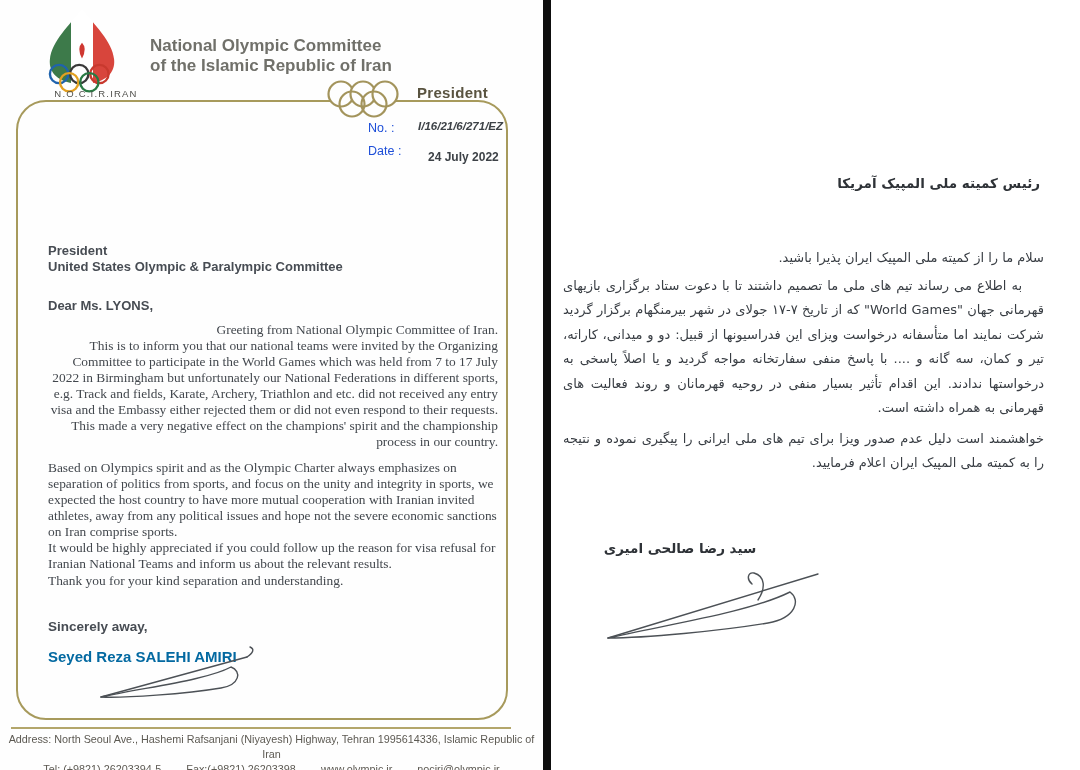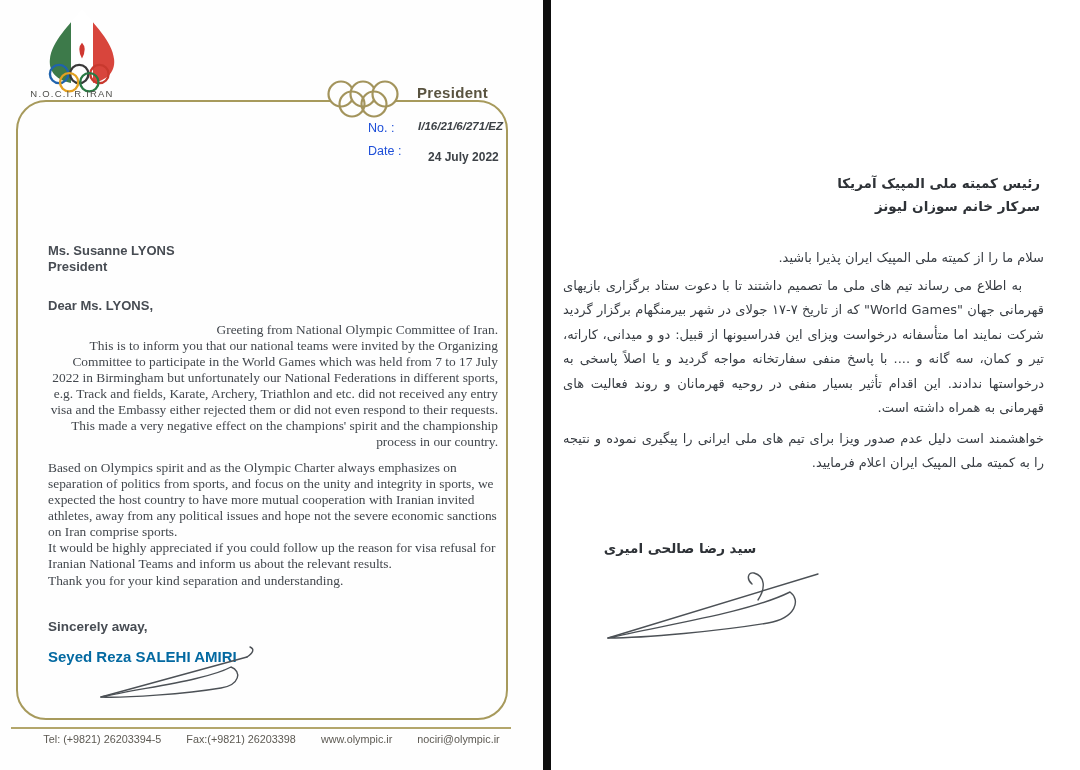--- a/index.html
+++ b/index.html
@@ -7,21 +7,21 @@
   body { position:relative; font-family:"Liberation Sans", sans-serif; }
 
   .page { position:absolute; inset:0; background:#ffffff; }
 
   .divider { position:absolute; left:543px; top:0; width:8px; height:770px; background:#0e0e0e; }
 
   
   .left-doc { position:absolute; left:0; top:0; width:543px; height:770px; background:#fefefe; }
 
   .logo { position:absolute; left:28px; top:8px; width:108px; height:88px; }
-  .logo-caption { position:absolute; left:12px; top:88px; width:120px; text-align:center;
+  .logo-caption { position:absolute; left:36px; top:88px; width:120px; text-align:center;
     font-size:9.5px; letter-spacing:1.2px; color:#4e4e4a; }
 
   .org-title { position:absolute; left:150px; top:36px; width:250px;
     font-size:17px; font-weight:600; color:#70706a; line-height:20px; }
 
   .frame { position:absolute; left:16px; top:100px; width:492px; height:620px;
     border:2px solid #a79a5c; border-radius:30px; }
   .frame-underline { position:absolute; left:11px; top:727px; width:500px;
     border-top:2px solid #b3a66b; }
 
@@ -96,20 +96,24 @@
       <g fill="none" stroke-width="2.6">
         <circle cx="30" cy="72" r="10" stroke="#1f63ad"></circle>
         <circle cx="52" cy="72" r="10" stroke="#3a3a3a"></circle>
         <circle cx="74" cy="72" r="10" stroke="#c8392e"></circle>
         <circle cx="41" cy="81" r="10" stroke="#e3a021"></circle>
         <circle cx="63" cy="81" r="10" stroke="#2a7a43"></circle>
       </g>
     </svg>
     <div class="logo-caption">N.O.C.I.R.IRAN</div>
 
+    <div class="org-title">
+      <div>National Olympic Committee</div>
+      <div>of the Islamic Republic of Iran</div>
+    </div>
 
     <div class="frame"></div>
     <div class="frame-underline"></div>
 
     <svg class="pres-rings" viewBox="0 0 88 50">
       <g fill="#fefefe" stroke="#a3945c" stroke-width="2.2">
         <circle cx="15" cy="20" r="12.5"></circle>
         <circle cx="37" cy="20" r="12.5"></circle>
         <circle cx="59" cy="20" r="12.5"></circle>
         <circle cx="26" cy="30" r="12.5" fill="none"></circle>
@@ -117,58 +121,58 @@
       </g>
     </svg>
     <div class="president">President</div>
 
     <div class="ref-label no-label">No. :</div>
     <div class="no-value">I/16/21/6/271/EZ</div>
     <div class="ref-label date-label">Date :</div>
     <div class="date-value">24 July 2022</div>
 
     <div class="recipient">
-      <div>Ms. Susanne LYONS</div>
       <div>President</div>
+      <div>United States Olympic &amp; Paralympic Committee</div>
     </div>
     <div class="salutation">Dear Ms. LYONS,</div>
 
     <div class="body-para para-1">Greeting from National Olympic Committee of Iran.
 This is to inform you that our national teams were invited by the Organizing Committee to participate in the World Games which was held from 7 to 17 July 2022 in Birmingham but unfortunately our National Federations in different sports, e.g. Track and fields, Karate, Archery, Triathlon and etc. did not received any entry visa and the Embassy either rejected them or did not even respond to their requests. This made a very negative effect on the champions' spirit and the championship process in our country.</div>
     <div class="body-para para-2">Based on Olympics spirit and as the Olympic Charter always emphasizes on separation of politics from sports, and focus on the unity and integrity in sports, we expected the host country to have more mutual cooperation with Iranian invited athletes, away from any political issues and hope not the severe economic sanctions on Iran comprise sports.
 It would be highly appreciated if you could follow up the reason for visa refusal for Iranian National Teams and inform us about the relevant results.</div>
     <div class="body-para para-3">Thank you for your kind separation and understanding.</div>
 
     <div class="closing">Sincerely away,</div>
     <div class="signer-en">Seyed Reza SALEHI AMIRI</div>
     <svg class="sig-en" viewBox="0 0 165 58">
       <g fill="none" stroke="#4c5156" stroke-width="1.4" stroke-linecap="round">
         <path d="M6 52 L152 12"></path>
         <path d="M152 12 C158 8 160 4 155 2"></path>
         <path d="M6 52 C52 42 112 35 136 22 C147 26 145 40 126 43 C90 49 30 53 6 52"></path>
       </g>
     </svg>
 
     <div class="footer">
+      <div>Address: North Seoul Ave., Hashemi Rafsanjani (Niyayesh) Highway, Tehran 1995614336, Islamic Republic of Iran</div>
       <div class="footer-line2">
         <span>Tel: (+9821) 26203394-5</span>
         <span>Fax:(+9821) 26203398</span>
         <span>www.olympic.ir</span>
         <span>nociri@olympic.ir</span>
       </div>
     </div>
   </div>
 
   <div class="divider"></div>
 
   <div class="right-doc">
 
     <div class="fa-recipient">
       <div>رئیس کمیته ملی المپیک آمریکا</div>
-      <div>سرکار خانم سوزان لیونز</div>
     </div>
 
     <div class="fa-body">
       <p>سلام ما را از کمیته ملی المپیک ایران پذیرا باشید.</p>
       <p class="indent">به اطلاع می رساند تیم های ملی ما تصمیم داشتند تا با دعوت ستاد برگزاری بازیهای قهرمانی جهان "World Games" که از تاریخ ۷-۱۷ جولای در شهر بیرمنگهام برگزار گردید شرکت نمایند اما متأسفانه درخواست ویزای این فدراسیونها از قبیل: دو و میدانی، کاراته، تیر و کمان، سه گانه و .... با پاسخ منفی سفارتخانه مواجه گردید و یا اصلاً پاسخی به درخواستها ندادند. این اقدام تأثیر بسیار منفی در روحیه قهرمانان و روند فعالیت های قهرمانی به همراه داشته است.</p>
       <p class="gap">خواهشمند است دلیل عدم صدور ویزا برای تیم های ملی ایرانی را پیگیری نموده و نتیجه را به کمیته ملی المپیک ایران اعلام فرمایید.</p>
     </div>
 
     <div class="signer-fa">سید رضا صالحی امیری</div>
     <svg class="sig-fa" viewBox="0 0 230 85">

